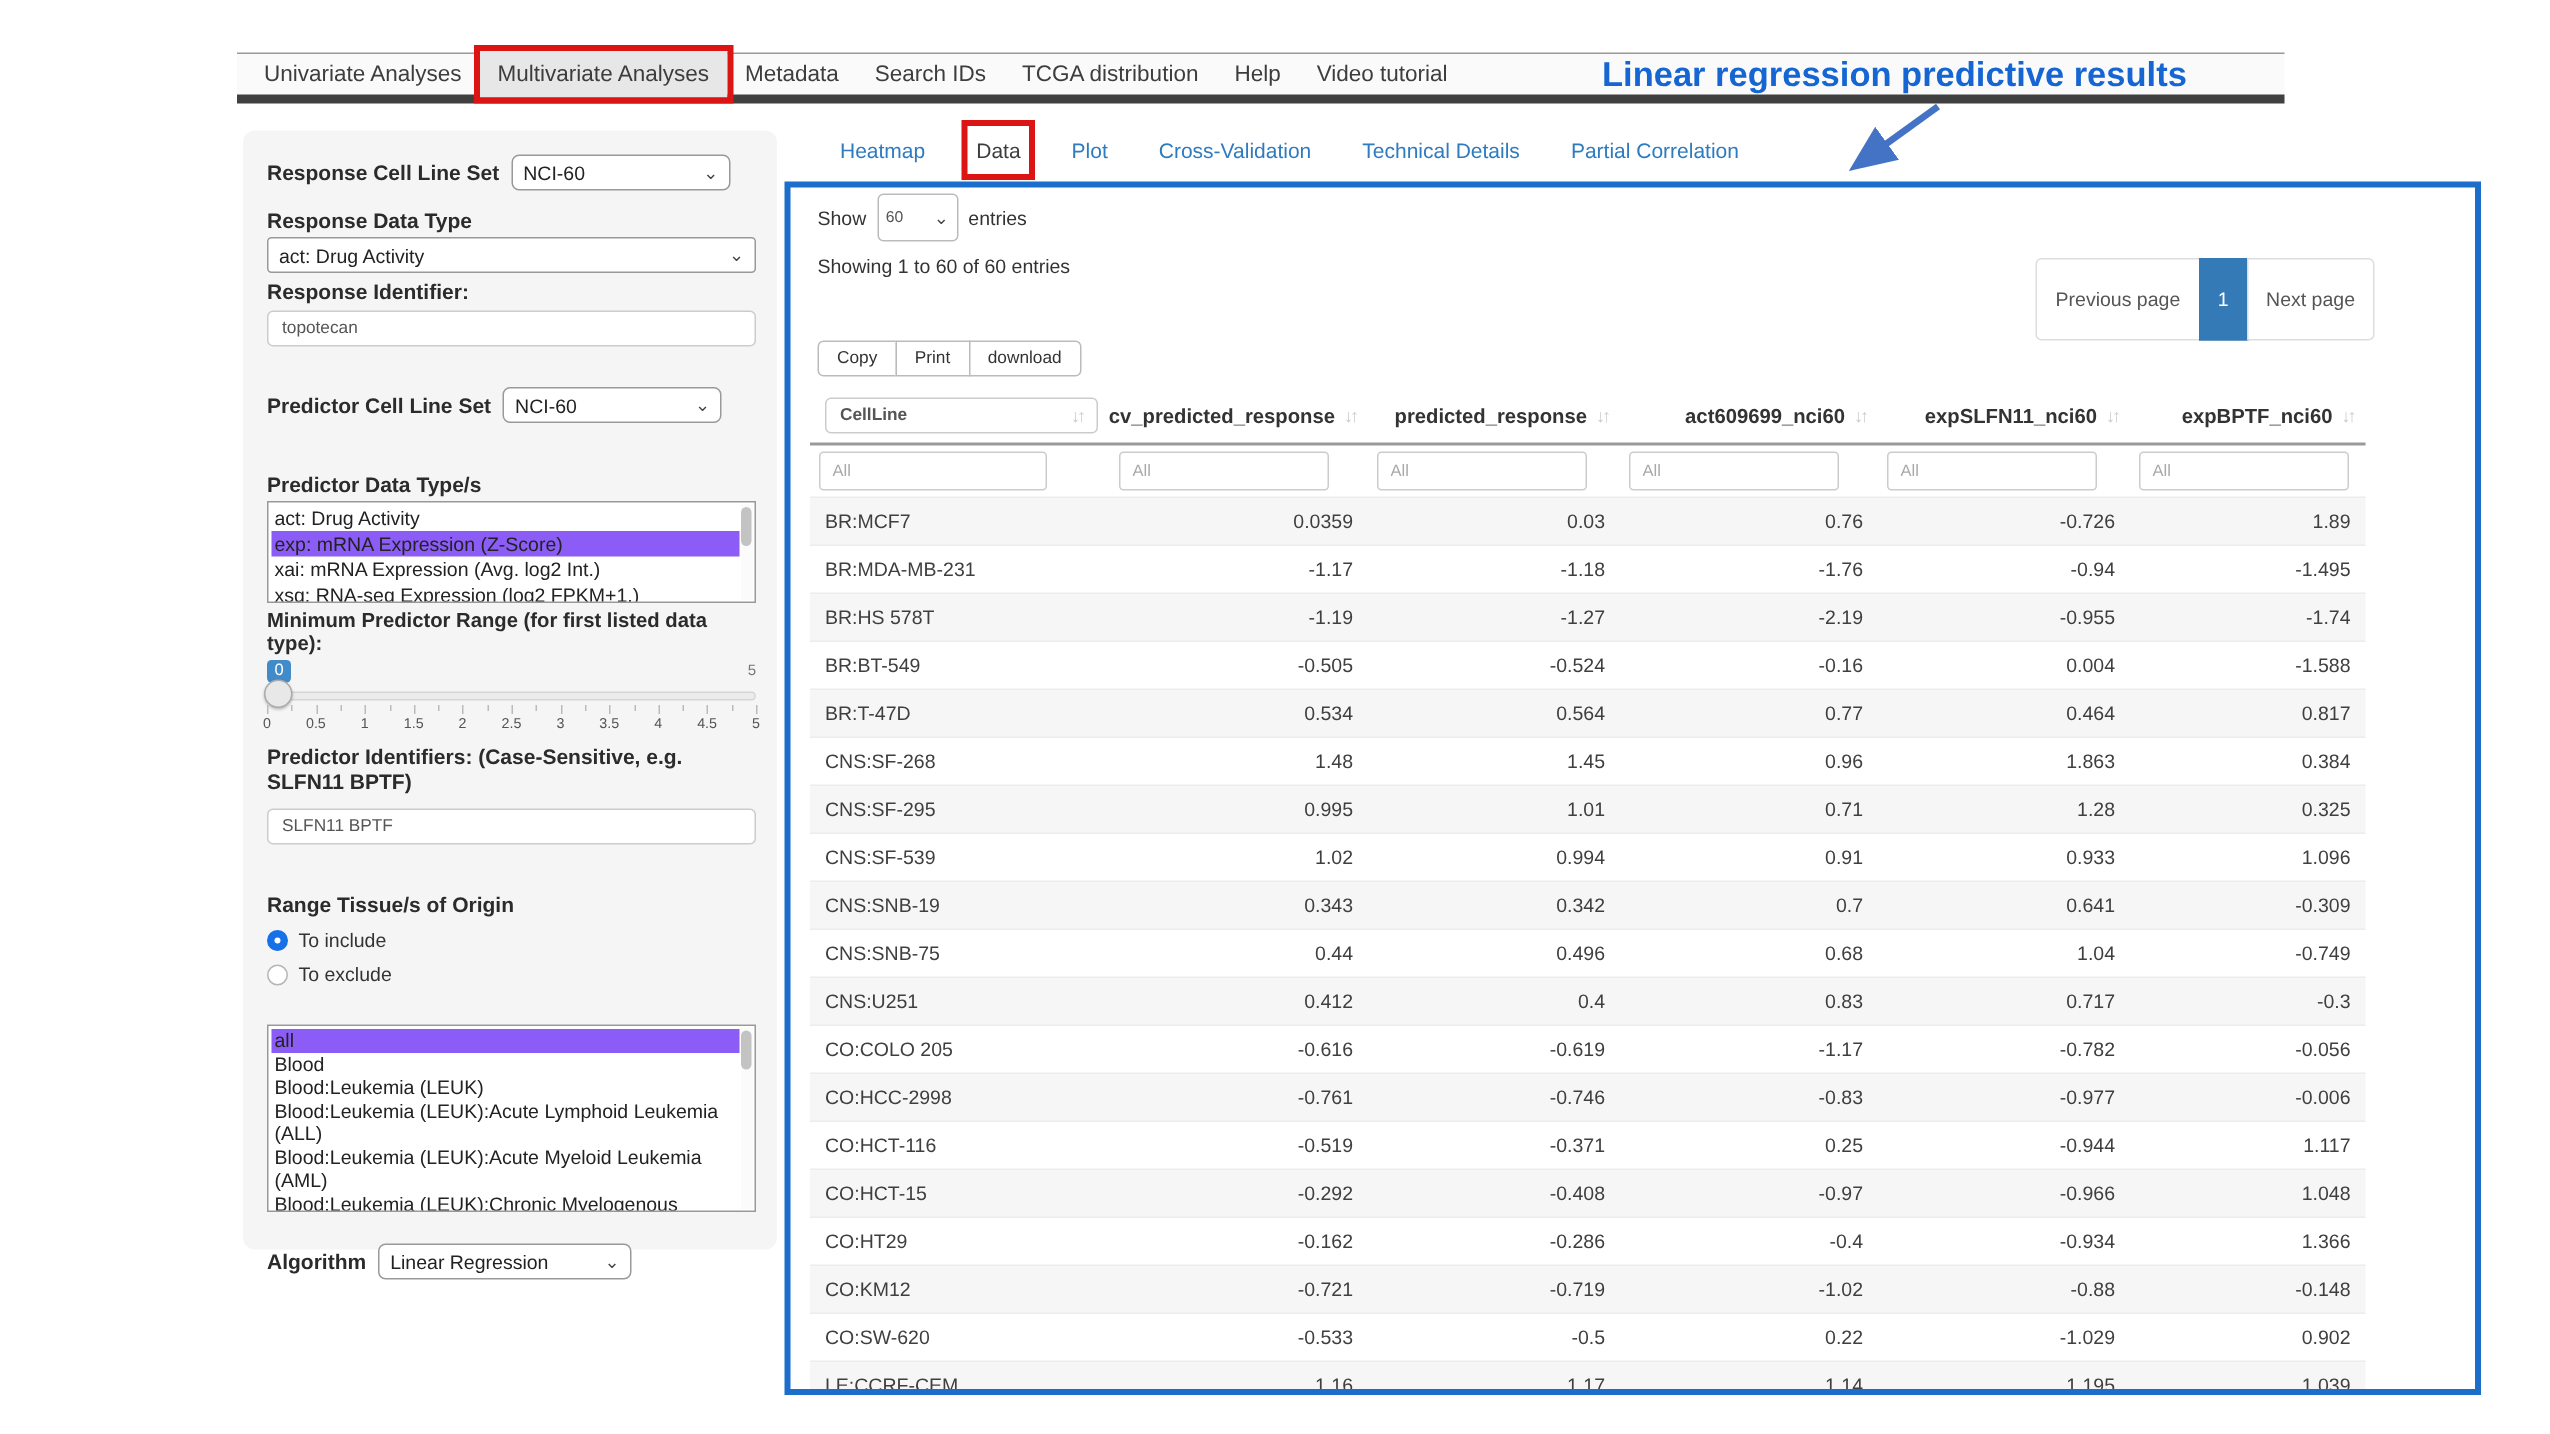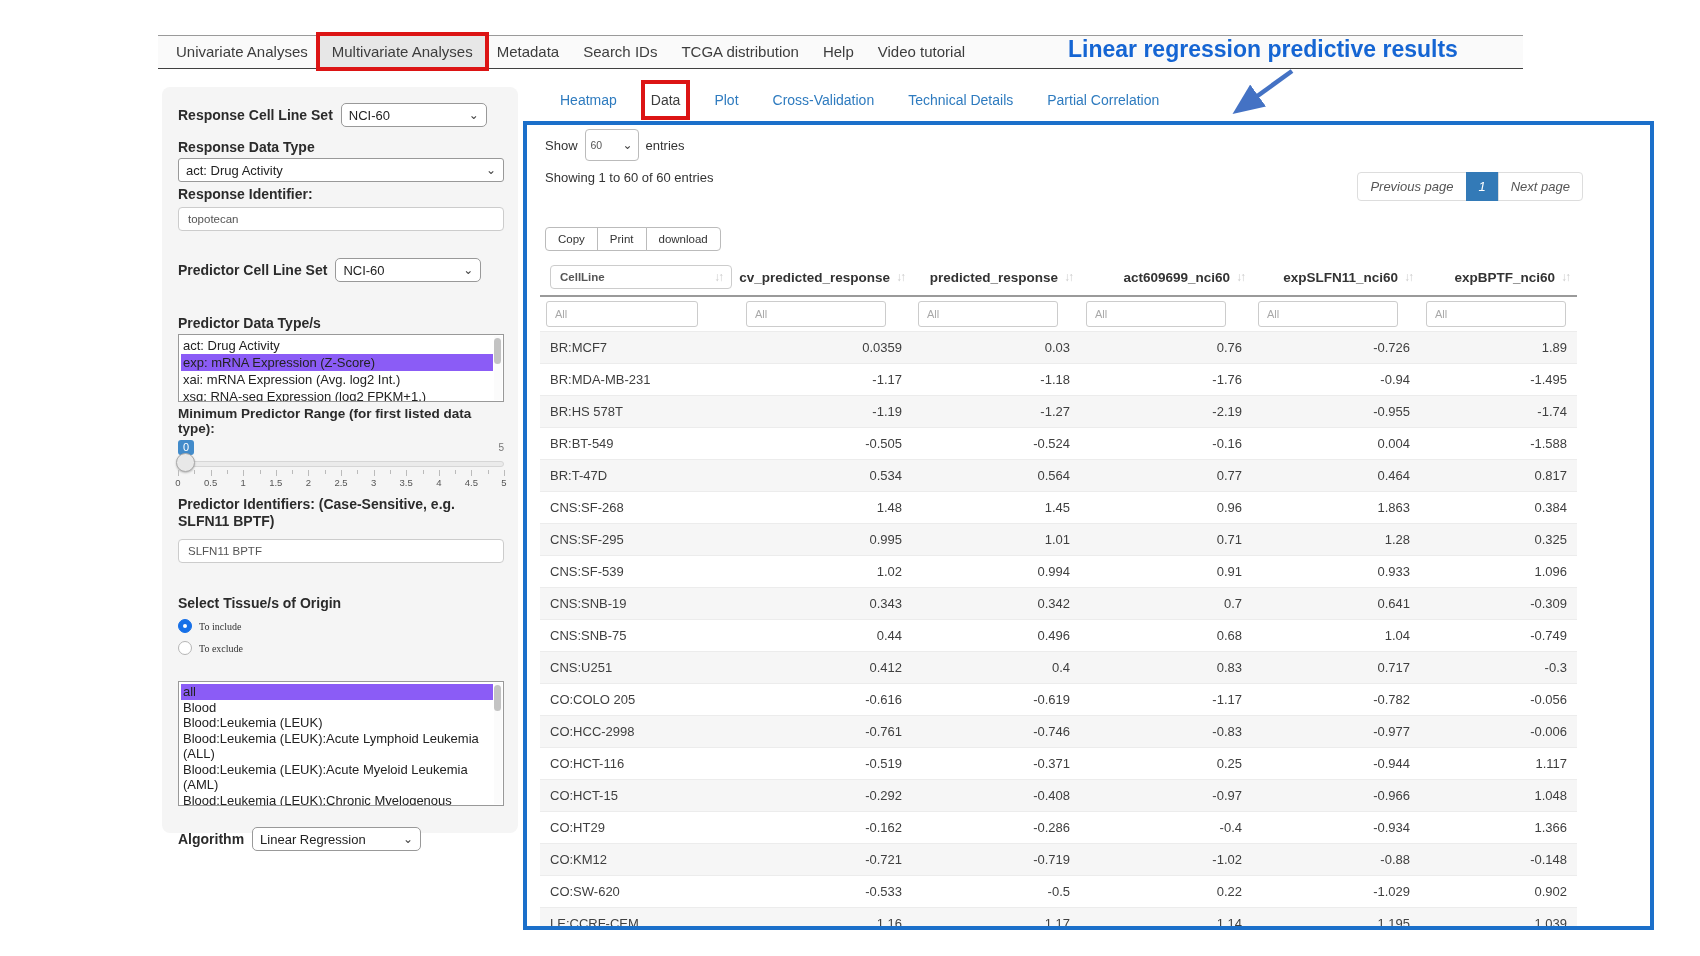--- a/index.html
+++ b/index.html
@@ -2,22 +2,22 @@
 <html><head>
 <meta charset="utf-8">
 <style>
   * { box-sizing: border-box; }
   html,body { width:1700px; height:956px; margin:0; background:#fff;
               font-family:"Liberation Sans","DejaVu Sans",sans-serif; color:#333; }
   body { position:relative; overflow:hidden; }
 
   
   .topnav { position:absolute; left:158px; top:35px; width:1365px; height:34px;
-            background:#fafafa; border-top:1px solid #9a9a9a; border-bottom:1px solid #404040;
-            display:flex; align-items:flex-start; padding-left:6px; }
+            background:#fafafa; border-top:1px solid #9a9a9a; border-bottom:6px solid #404040;
+            display:flex; align-items:center; padding-left:6px; }
   .nav-item { padding:7px 12px; font-size:15px; color:#3d3d3d; white-space:nowrap; cursor:pointer; }
   .nav-item.active { background:#e7e7e7; outline:4px solid #dc1414; }
 
   .annotation { position:absolute; left:1068px; top:36px; font-size:23px; font-weight:bold; color:#1565d3; }
   .arrow { position:absolute; left:1222px; top:66px; width:78px; height:54px; }
 
   
   .sidebar { position:absolute; left:162px; top:87px; width:356px; height:746px;
              background:#f5f5f5; border-radius:8px; padding:16px 14px 0 16px; font-size:14px; }
   .sb-label { font-weight:bold; color:#2b2b2b; font-size:14px; line-height:15px; }
@@ -46,41 +46,41 @@
   .slider .maxlab { position:absolute; right:0; top:2px; font-size:10px; color:#777; }
   .slider .track { position:absolute; left:0; right:0; top:21px; height:6px;
                    background:#ebebeb; border:1px solid #d6d6d6; border-radius:4px; }
   .slider .handle { position:absolute; left:-2px; top:13px; width:19px; height:19px;
                     border-radius:50%; background:#e8e8e8; border:1px solid #aaa;
                     box-shadow:0 1px 2px rgba(0,0,0,.25); cursor:pointer; }
   .slider .tick { position:absolute; top:30px; width:1px; background:#bbb; }
   .slider .tick.major { height:6px; } .slider .tick.minor { height:4px; }
   .slider .tick-label { position:absolute; top:37px; font-size:9.5px; color:#555; transform:translateX(-50%); }
 
-  .radio-row { display:flex; align-items:center; gap:7px; margin-bottom:8px; font-size:10px; color:#333;font-family:Liberation Serif, serif; }
+  .radio-row { display:flex; align-items:center; gap:7px; margin-bottom:8px; font-size:13px; color:#333; }
   .radio { width:14px; height:14px; border-radius:50%; border:1px solid #b5b5b5; background:#fff; position:relative; cursor:pointer; flex:0 0 auto; }
   .radio.checked { background:#1670e8; border-color:#1670e8; }
   .radio.checked::after { content:""; position:absolute; left:4px; top:4px; width:4px; height:4px; border-radius:50%; background:#fff; }
 
   
   .tabs { position:absolute; left:558px; top:88px; display:flex; align-items:center; gap:30px; font-size:14px; }
   .tab { color:#2e7bbf; cursor:pointer; padding:4px 2px; white-space:nowrap; }
   .tab.active { color:#3d3d3d; }
   .tab.redbox { outline:4px solid #dc1414; outline-offset:4px; }
 
   
   .dt { position:absolute; left:523px; top:121px; width:1131px; height:809px;
         border:4px solid #1b6fca; background:#fff; overflow:hidden; }
   .dt-content { position:relative; width:100%; height:100%; padding:2px 0 0 13px; }
   .show-row { display:flex; align-items:center; gap:7px; font-size:13px; color:#333; margin:2px 0 0 5px; }
   .sel.mini { height:20px; width:54px; font-size:10.5px; border-radius:4px; border-color:#bbb; color:#555; padding:15px 5px; }
   .dt-info { font-size:13px; color:#333; margin:9px 0 0 5px; }
   .pagination { position:absolute; right:67px; top:47px; display:flex; }
   .page-btn { border:1px solid #ddd; background:#fff; color:#555; font-size:13px;
-              padding:6px 12px; margin-left:-1px; cursor:pointer;font-style:italic; }
+              padding:19px 12px; margin-left:-1px; cursor:pointer; }
   .page-btn:first-child { border-radius:4px 0 0 4px; margin-left:0; }
   .page-btn:last-child  { border-radius:0 4px 4px 0; }
   .page-btn.current { background:#337ab7; border-color:#337ab7; color:#fff; }
   .btn-group { display:flex; margin:42px 0 0 5px; }
   .dt-btn { border:1px solid #bbb; background:#fff; color:#333; font-size:11.5px;
             padding:5px 12px; margin-left:-1px; cursor:pointer; font-family:"Liberation Sans",sans-serif; }
   .dt-btn:first-child { border-radius:4px 0 0 4px; margin-left:0; }
   .dt-btn:last-child  { border-radius:0 4px 4px 0; }
 
   table.grid { border-collapse:collapse; table-layout:fixed; width:1037px; margin-top:8px; }
@@ -195,21 +195,21 @@
       <span class="tick-label" style="left: 60%;">3</span>
       <span class="tick-label" style="left: 70%;">3.5</span>
       <span class="tick-label" style="left: 80%;">4</span>
       <span class="tick-label" style="left: 90%;">4.5</span>
       <span class="tick-label" style="left: 100%;">5</span>
     </div>
 
   <div class="sb-label" style="margin-top:10px; margin-bottom:9px; line-height:17px;">Predictor Identifiers: (Case-Sensitive, e.g. SLFN11 BPTF)</div>
   <input class="txt" value="SLFN11 BPTF" style="">
 
-  <div class="sb-label" style="margin-top:33px; margin-bottom:8px;">Select Tissue/s of Origin</div>
+  <div class="sb-label" style="margin-top:33px; margin-bottom:8px;">Range Tissue/s of Origin</div>
   <div id="tissue-radios">
       <div class="radio-row">
         <span class="radio checked"></span>
         <span>To include</span>
       </div>
       <div class="radio-row">
         <span class="radio"></span>
         <span>To exclude</span>
       </div>
     </div>

